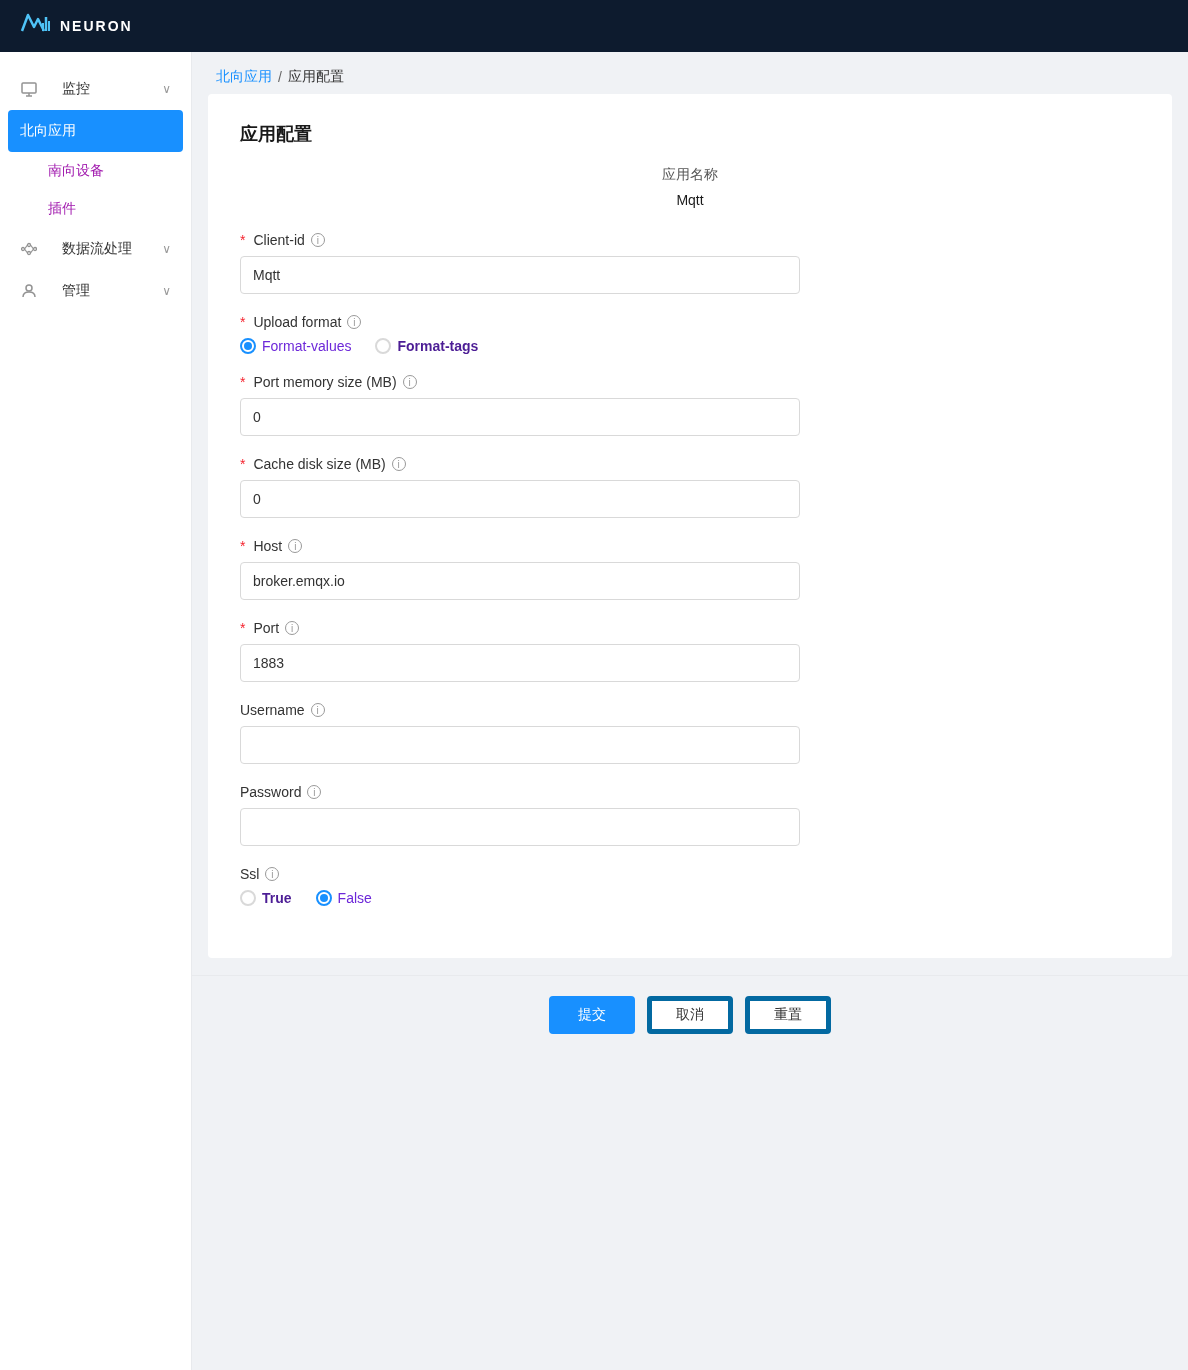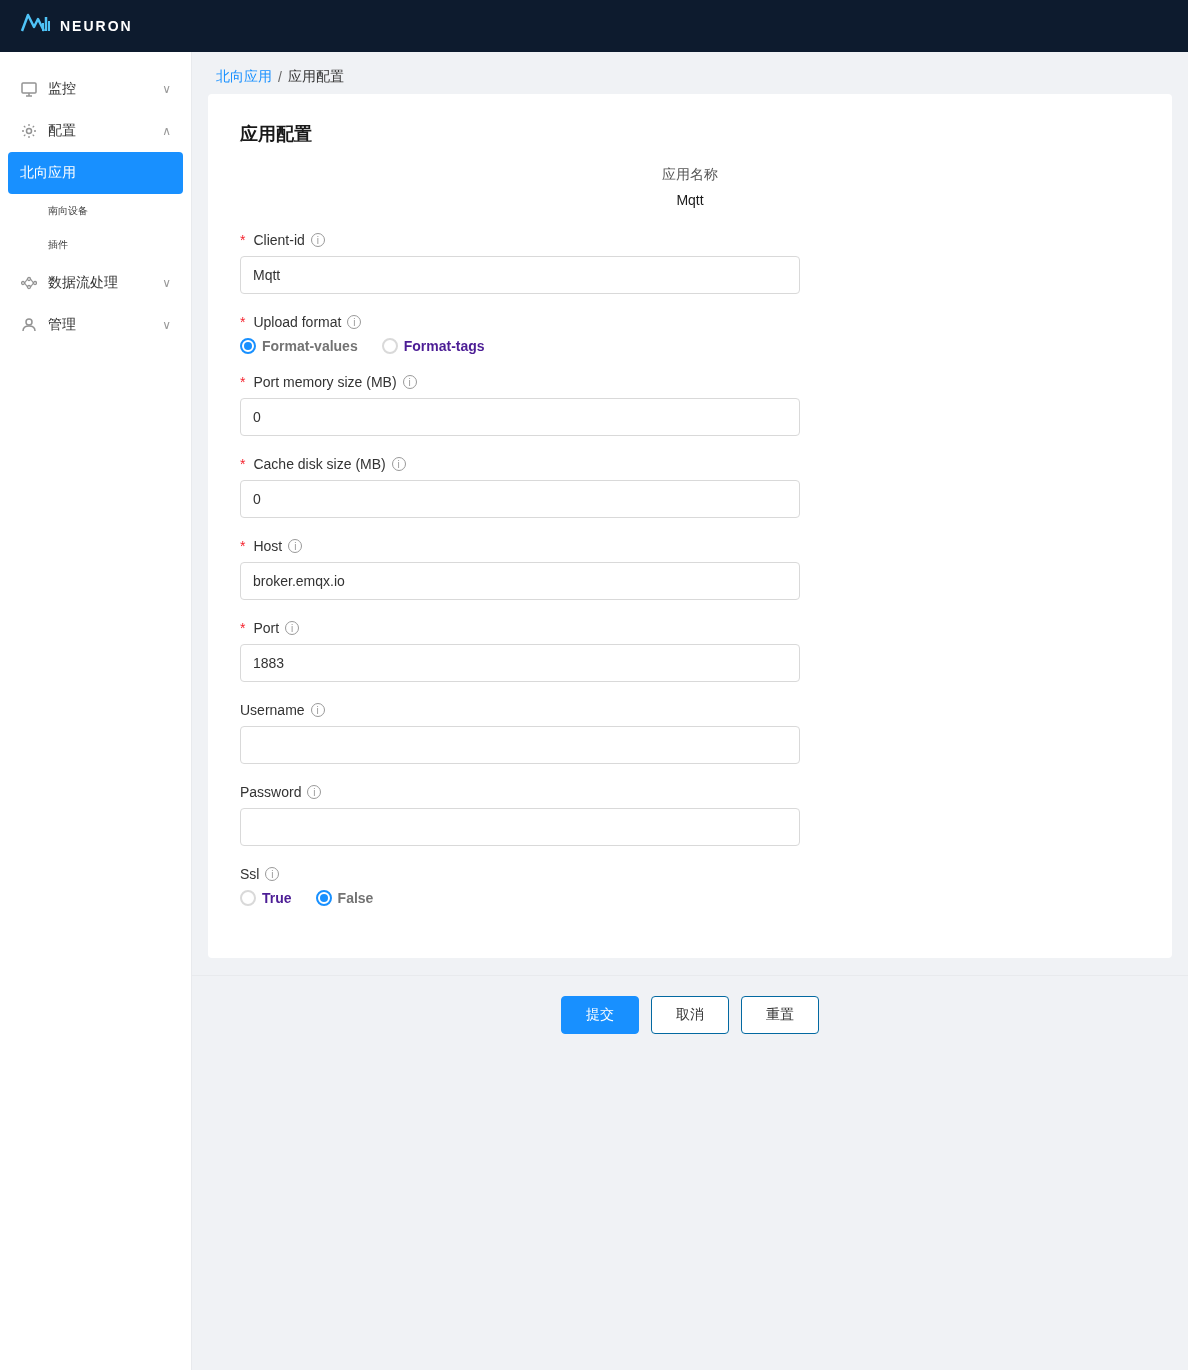--- a/index.html
+++ b/index.html
@@ -59,38 +59,38 @@
     .sidebar-item.active {
       background: #1890ff;
       color: #ffffff;
       border-radius: 4px;
       margin: 0 8px;
       padding: 12px 12px;
     }
     .sidebar-item-left {
       display: flex;
       align-items: center;
-      gap: 10px;
+      gap: 24px;
     }
     .sidebar-icon {
       width: 18px;
       height: 18px;
       display: flex;
       align-items: center;
       justify-content: center;
       font-size: 16px;
       opacity: 0.7;
     }
     .chevron { font-size: 12px; color: #999; }
 
     .sidebar-sub-item {
       padding: 10px 20px 10px 48px;
       cursor: pointer;
-      color: #404040;
-      font-size: 10px;
+      color: #a21caf;
+      font-size: 14px;
     }
 
     
     .main {
       flex: 1;
       padding: 0;
       background: #f0f2f5;
     }
 
     
@@ -203,22 +203,22 @@
       border-color: #1890ff;
     }
     .radio-circle.selected::after {
       content: '';
       width: 8px;
       height: 8px;
       border-radius: 50%;
       background: #1890ff;
     }
     .radio-label-selected {
-      color: #737373;
-      font-weight: 700;
+      color: #6d28d9;
+      font-weight: 400;
     }
     .radio-label-normal {
       color: #4c1d95;
       font-weight: bold;
     }
 
     
     .action-bar {
       background: #f0f2f5;
       border-top: 1px solid #e8eaed;
@@ -227,21 +227,21 @@
       justify-content: center;
       gap: 12px;
       margin-top: 0;
     }
     .btn {
       height: 38px;
       padding: 0 24px;
       border-radius: 4px;
       font-size: 14px;
       cursor: pointer;
-      border: 1px solid #0369a1;
+      border: 5px solid #0369a1;
       background: #fff;
       color: #333;
     }
     .btn-primary {
       background: #1890ff;
       color: #fff;
       border-color: #1890ff;
     }
 
     .divider {
@@ -278,32 +278,20 @@
             <rect x="1" y="2" width="14" height="10" rx="1" stroke="#666" stroke-width="1.5" fill="none"></rect>
             <line x1="5" y1="15" x2="11" y2="15" stroke="#666" stroke-width="1.5"></line>
             <line x1="8" y1="12" x2="8" y2="15" stroke="#666" stroke-width="1.5"></line>
           </svg>
         </span>
         <span>监控</span>
       </div>
       <span class="chevron">∨</span>
     </div>
 
-    <div class="sidebar-item">
-      <div class="sidebar-item-left">
-        <span class="sidebar-icon">
-          <svg width="16" height="16" viewBox="0 0 16 16" fill="none">
-            <circle cx="8" cy="8" r="2.5" stroke="#666" stroke-width="1.5"></circle>
-            <path d="M8 1v2M8 13v2M1 8h2M13 8h2M2.93 2.93l1.41 1.41M11.66 11.66l1.41 1.41M2.93 13.07l1.41-1.41M11.66 4.34l1.41-1.41" stroke="#666" stroke-width="1.3"></path>
-          </svg>
-        </span>
-        <span>配置</span>
-      </div>
-      <span class="chevron">∧</span>
-    </div>
 
     <div class="sidebar-item active">
       <div class="sidebar-item-left">
         <span>北向应用</span>
       </div>
     </div>
 
     <div class="sidebar-sub-item">
       <span>南向设备</span>
     </div>

